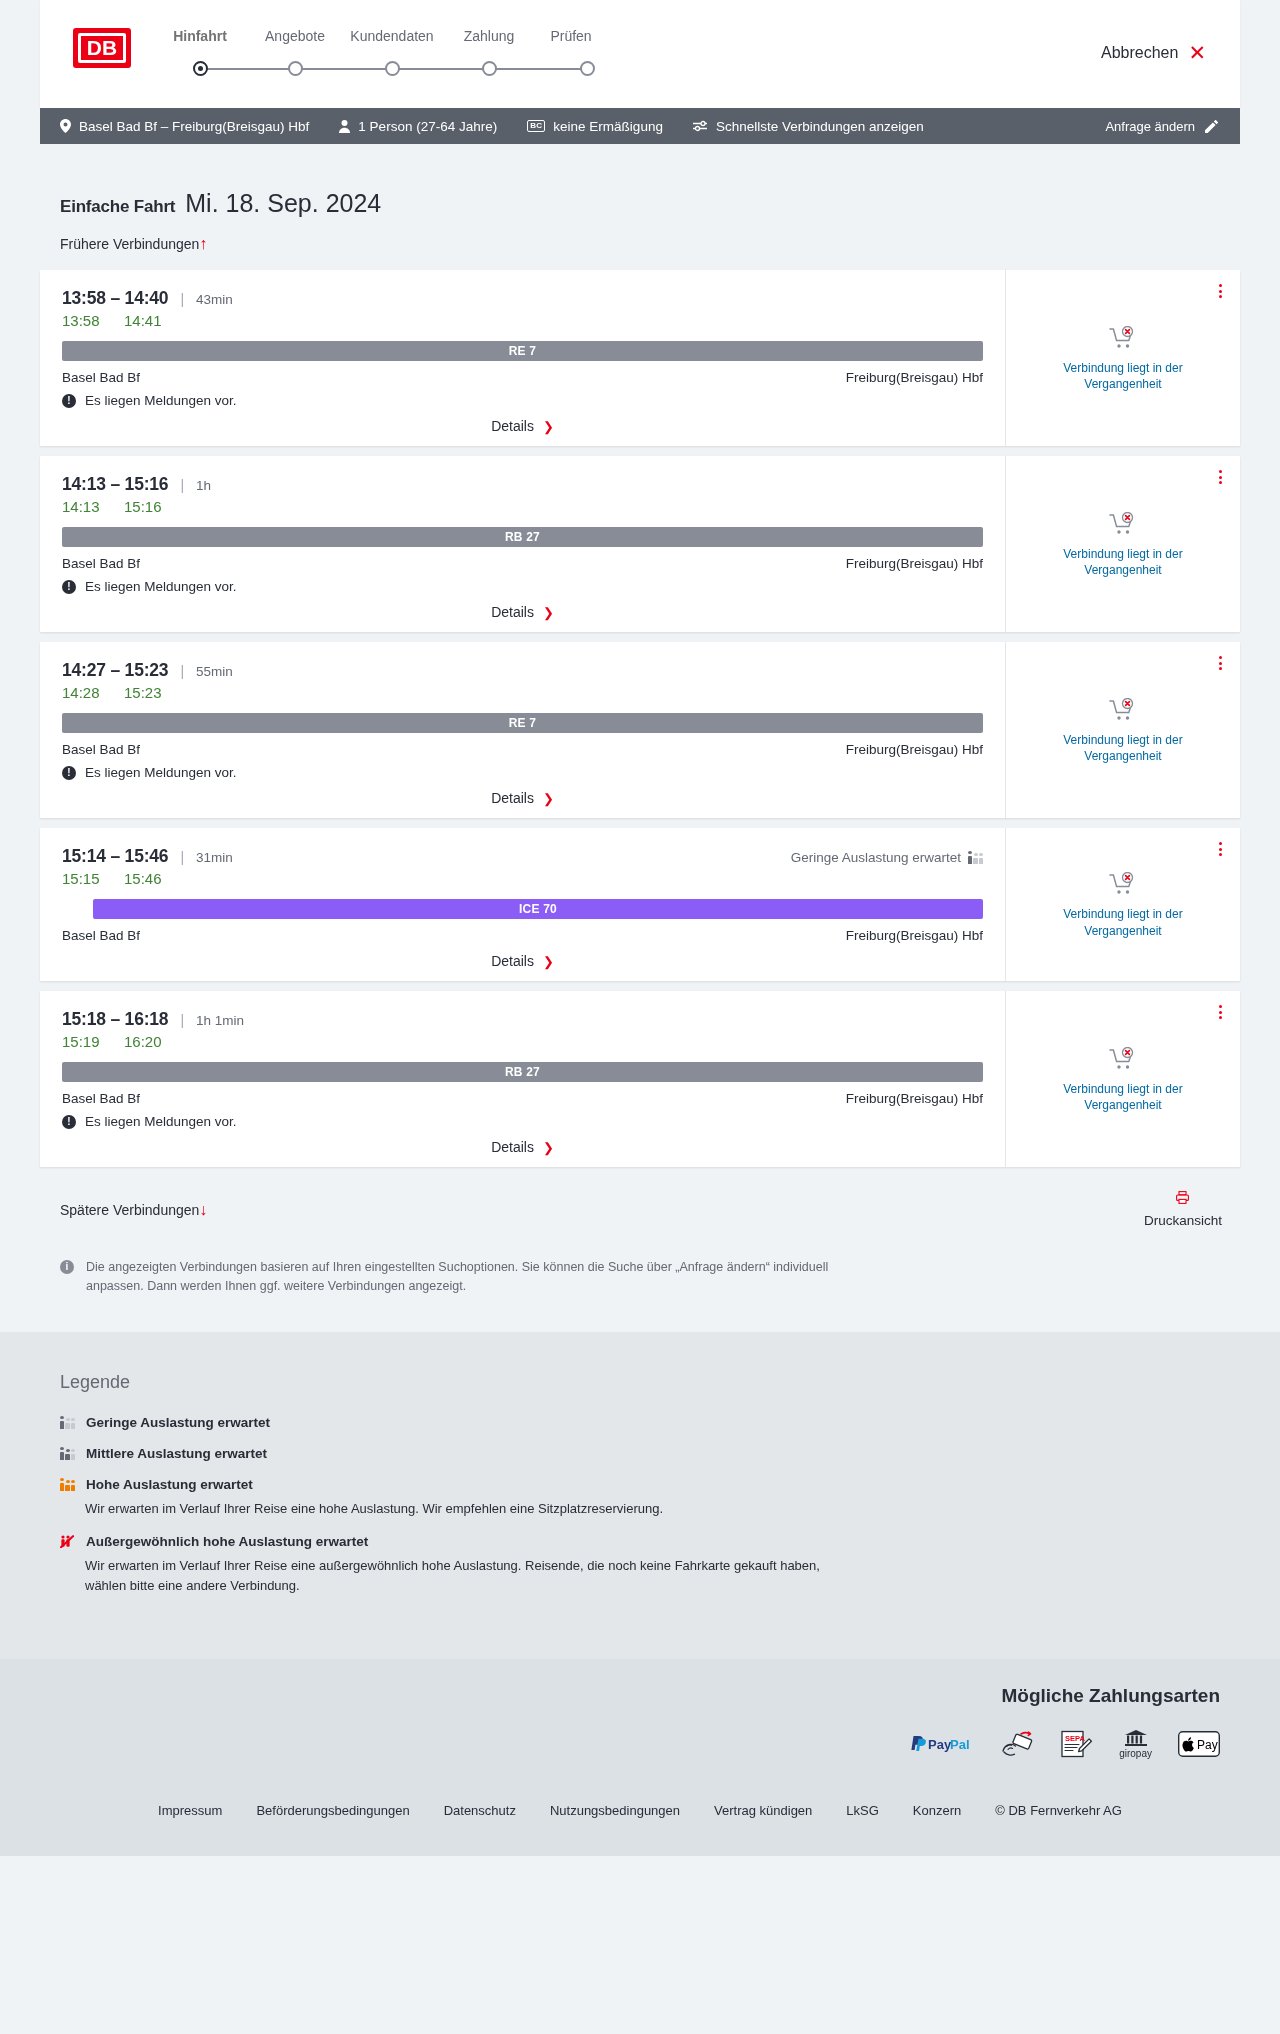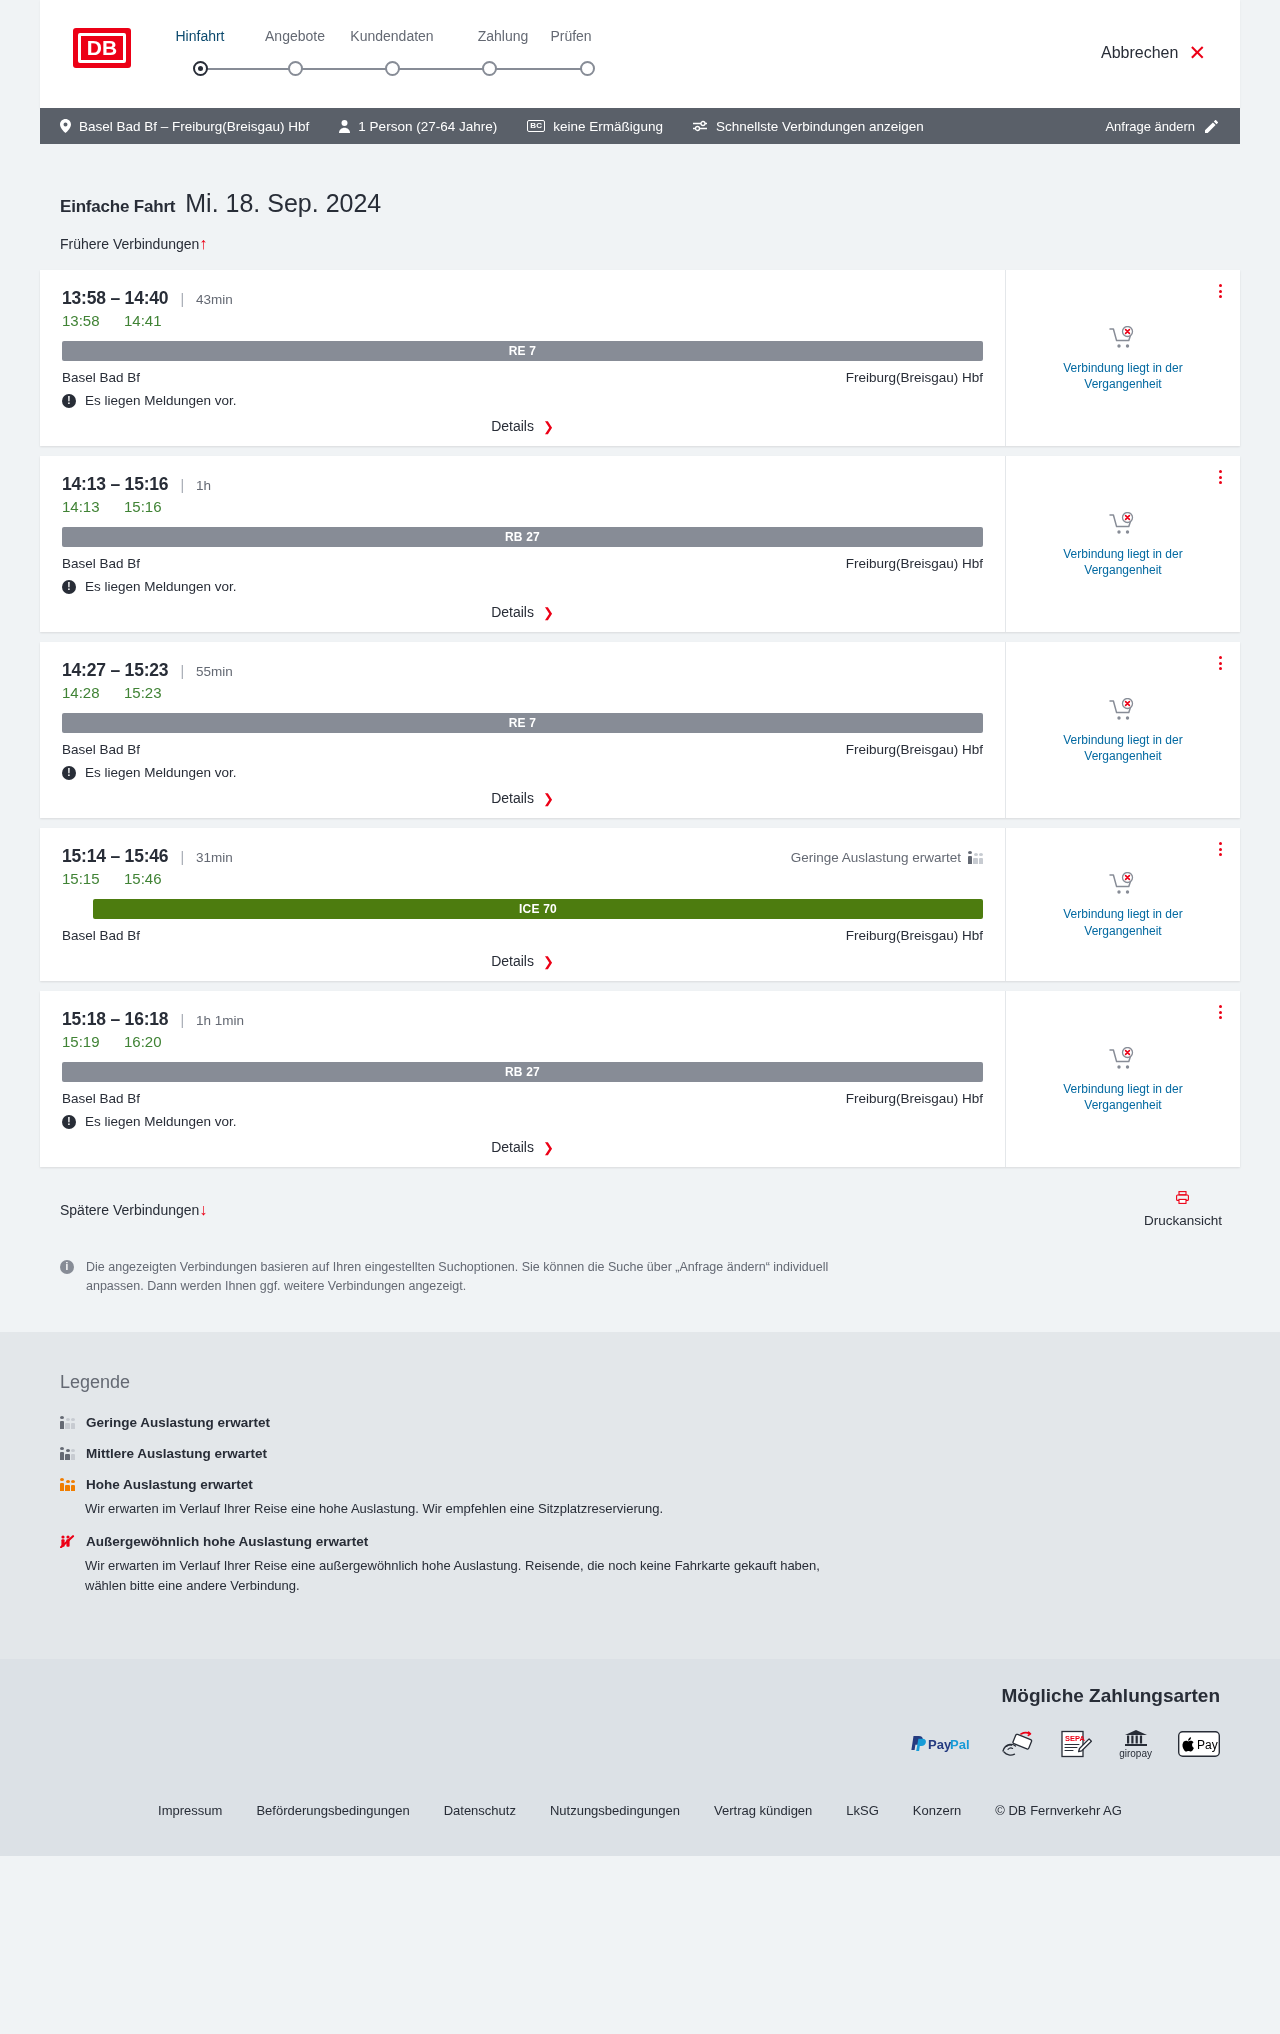--- a/index.html
+++ b/index.html
@@ -35,21 +35,21 @@
   .db-logo-inner {
     width:48px; height:30px; border:3px solid #fff; border-radius:2px;
     color:#fff; font-weight:bold; font-size:21px; letter-spacing:0px;
     display:flex; align-items:center; justify-content:center;
     font-family:"Liberation Sans", sans-serif;
   }
   .stepper { margin-left: 36px; margin-top: 28px; position: relative; width: 540px; }
   .step-labels { display:flex; }
   .step { position:relative; text-align:center; }
   .step-label { font-size:14px; color:#646973; white-space:nowrap; }
-  .step.active .step-label { color:#0c4a6e; font-weight:normal; }
+  .step.active .step-label { color:#737373; font-weight:bold; }
   .step-line { position:absolute; top:40px; height:2px; background:#878c96; }
   .dots { position:absolute; top:33px; left:0; width:100%; height:16px; }
   .dot {
     position:absolute; width:15px; height:15px; border-radius:50%;
     background:#fff; border:2px solid #878c96; top:0;
   }
   .dot.active { border-color:#282d37; background:#fff; }
   .dot.active::after {
     content:""; position:absolute; left:3px; top:3px; width:5px; height:5px;
     border-radius:50%; background:#282d37;
@@ -117,21 +117,21 @@
   .occ-head { width:4px; height:3px; border-radius:50%; margin-bottom:1px; }
   .occ-body { width:4px; }
   .row-times2 { margin-top:3px; color:#408335; font-size:15px; display:flex; gap:20px; }
   .row-times2 .t { min-width:42px; }
   .train-bar {
     margin-top:12px; height:20px; border-radius:2px;
     display:flex; align-items:center; justify-content:center;
     color:#fff; font-size:12px; font-weight:bold; letter-spacing:.2px;
   }
   .train-bar.regional { background:#878c96; }
-  .train-bar.ice { background:#4d7c0f;margin-left:31px; }
+  .train-bar.ice { background:#8b5cf6;margin-left:31px; }
   .row-stations { margin-top:9px; display:flex; justify-content:space-between; font-size:13.5px; }
   .row-msg { margin-top:8px; display:flex; align-items:center; gap:9px; font-size:13.5px; }
   .warn-icon {
     width:14px; height:14px; border-radius:50%; background:#282d37; color:#fff;
     font-size:10px; font-weight:bold; display:flex; align-items:center; justify-content:center;
     line-height:1; flex:none;
   }
   .details-row { margin-top:10px; display:flex; justify-content:center; }
   .details-btn {
     display:inline-flex; align-items:center; gap:9px;
@@ -200,21 +200,21 @@
         <div class="step-labels" id="step-labels">
             <div class="step active" style="position: absolute; left: -27px; width: 120px;">
               <div class="step-label">Hinfahrt</div>
             </div>
             <div class="step" style="position: absolute; left: 68px; width: 120px;">
               <div class="step-label">Angebote</div>
             </div>
             <div class="step" style="position: absolute; left: 165px; width: 120px;">
               <div class="step-label">Kundendaten</div>
             </div>
-            <div class="step" style="position: absolute; left: 276px; width: 120px;">
+            <div class="step" style="position: absolute; left: 262px; width: 120px;">
               <div class="step-label">Zahlung</div>
             </div>
             <div class="step" style="position: absolute; left: 344px; width: 120px;">
               <div class="step-label">Prüfen</div>
             </div>
           </div>
         <div class="step-line" id="step-line" style="left: 33px; width: 387px;"></div>
         <div class="dots" id="step-dots">
             <div class="dot active" style="left: 26px;"></div>
             <div class="dot" style="left: 121px;"></div>

